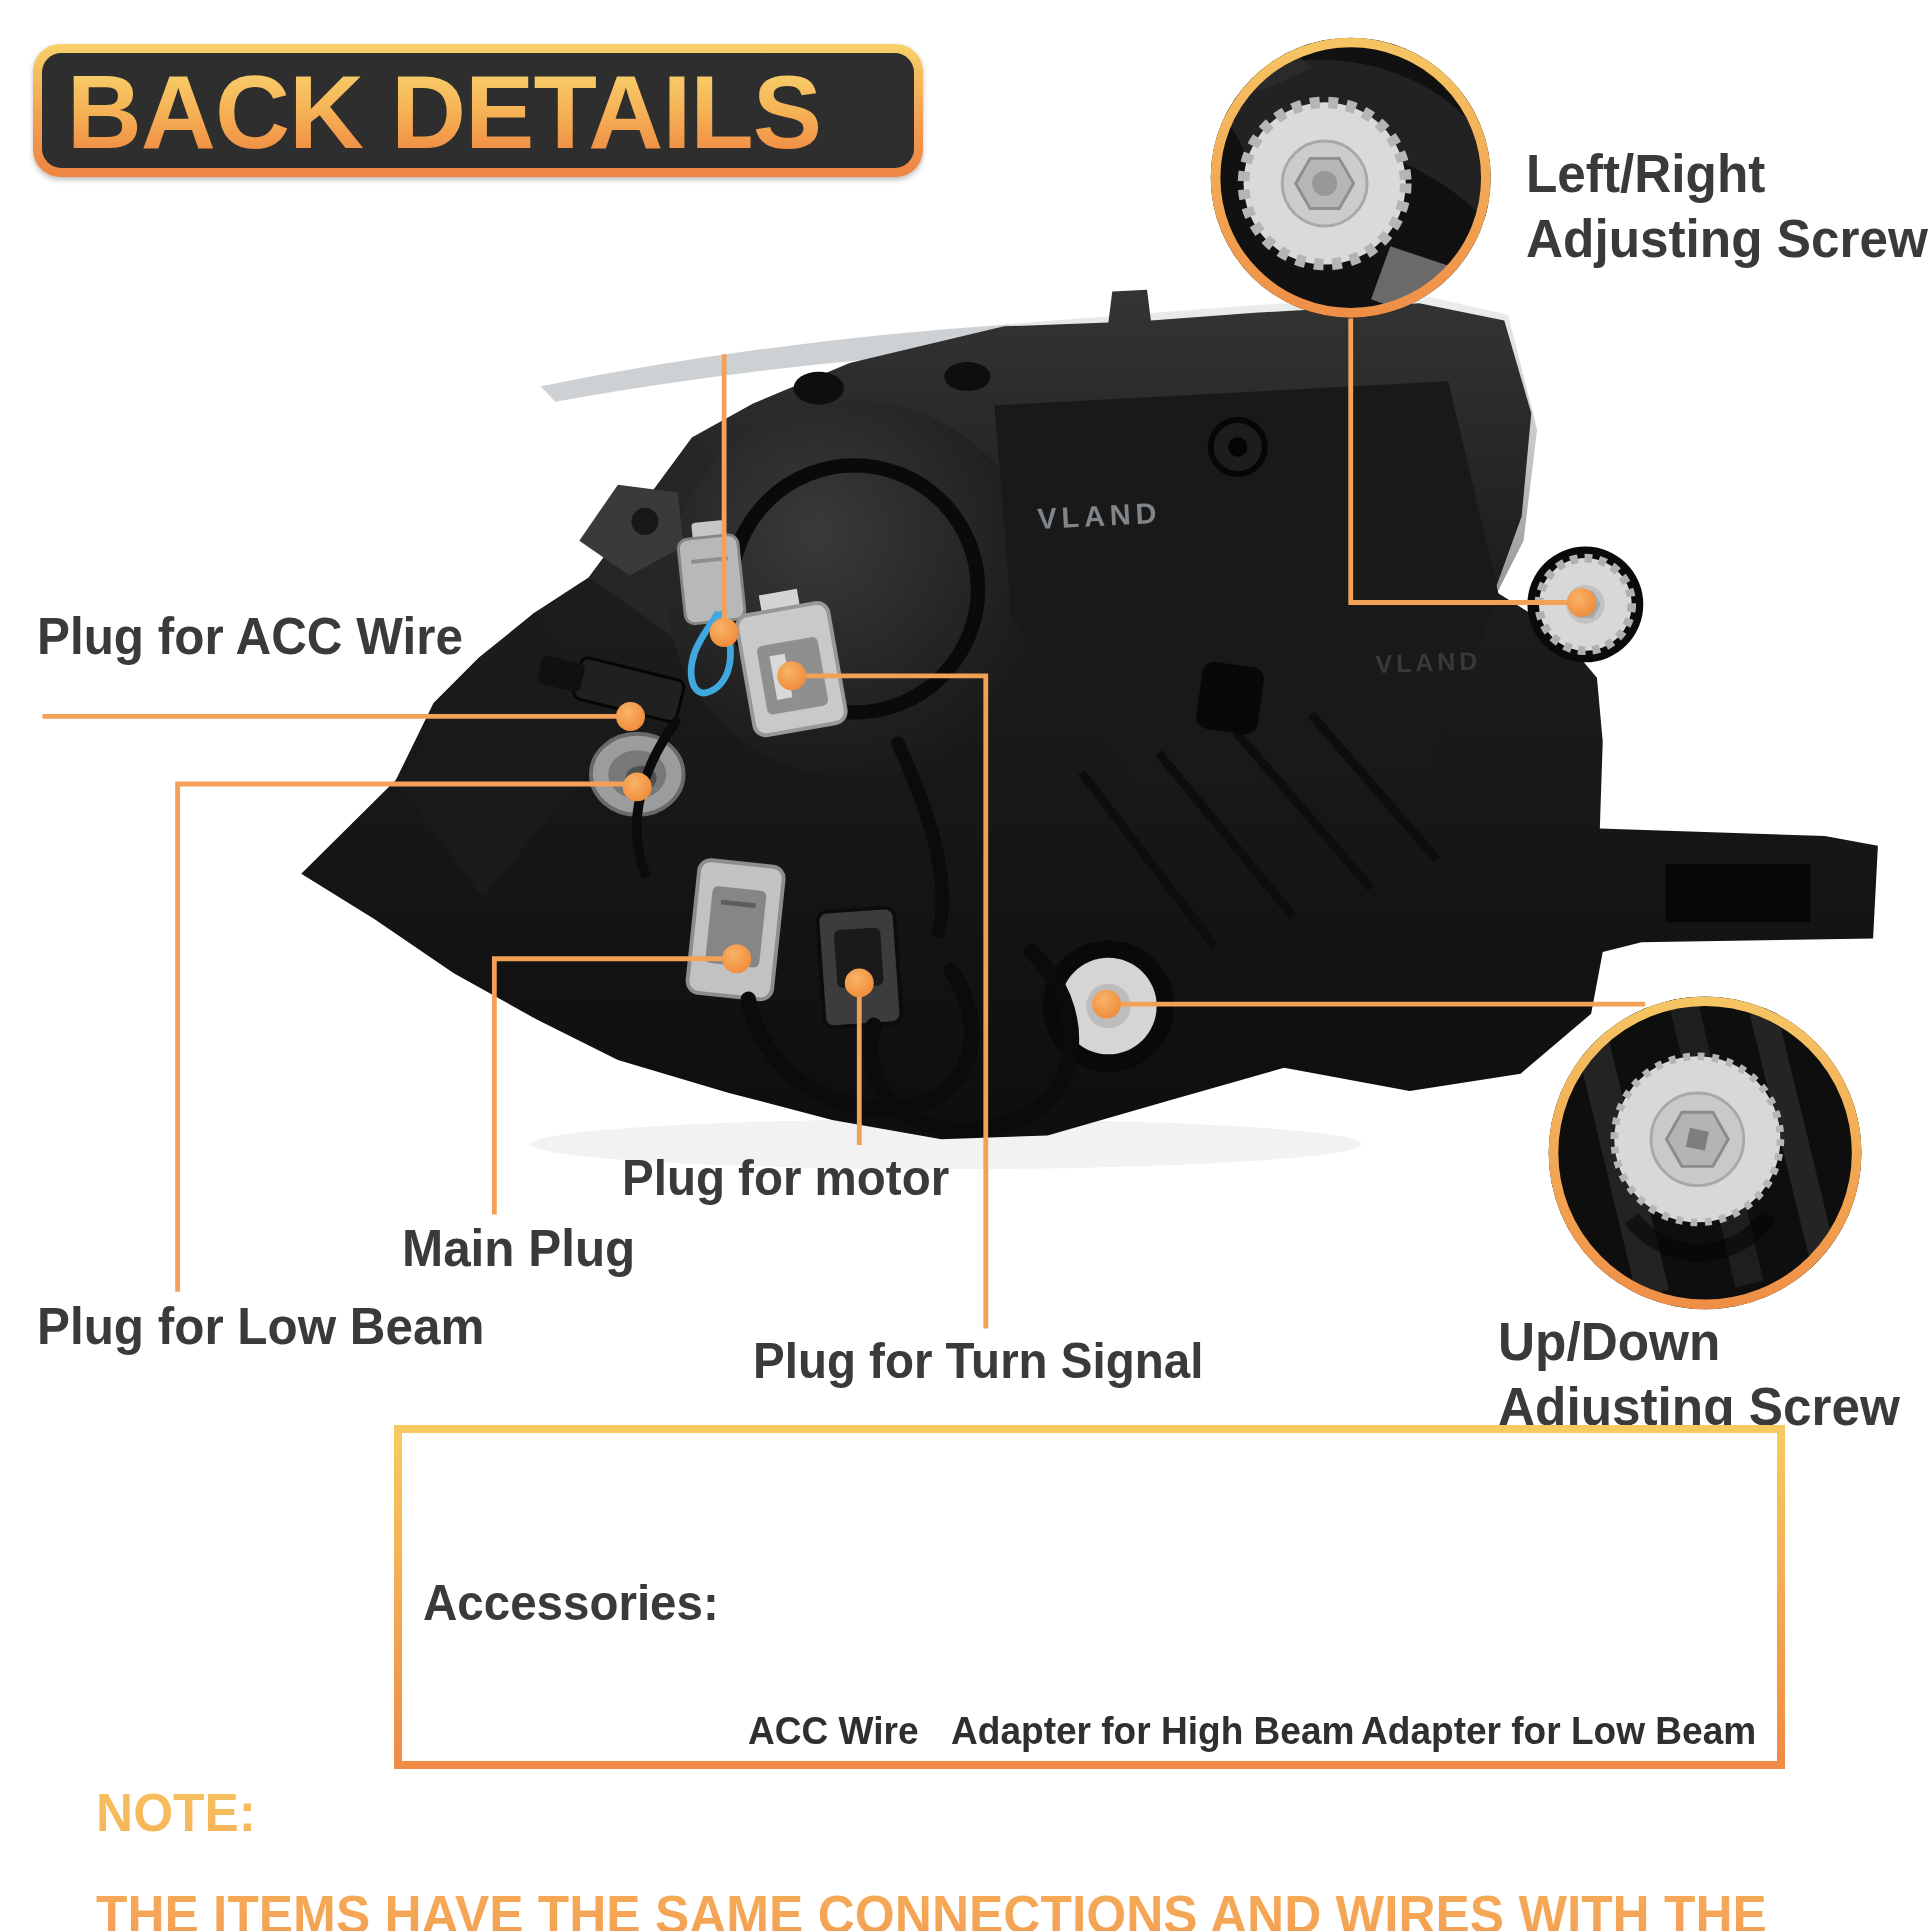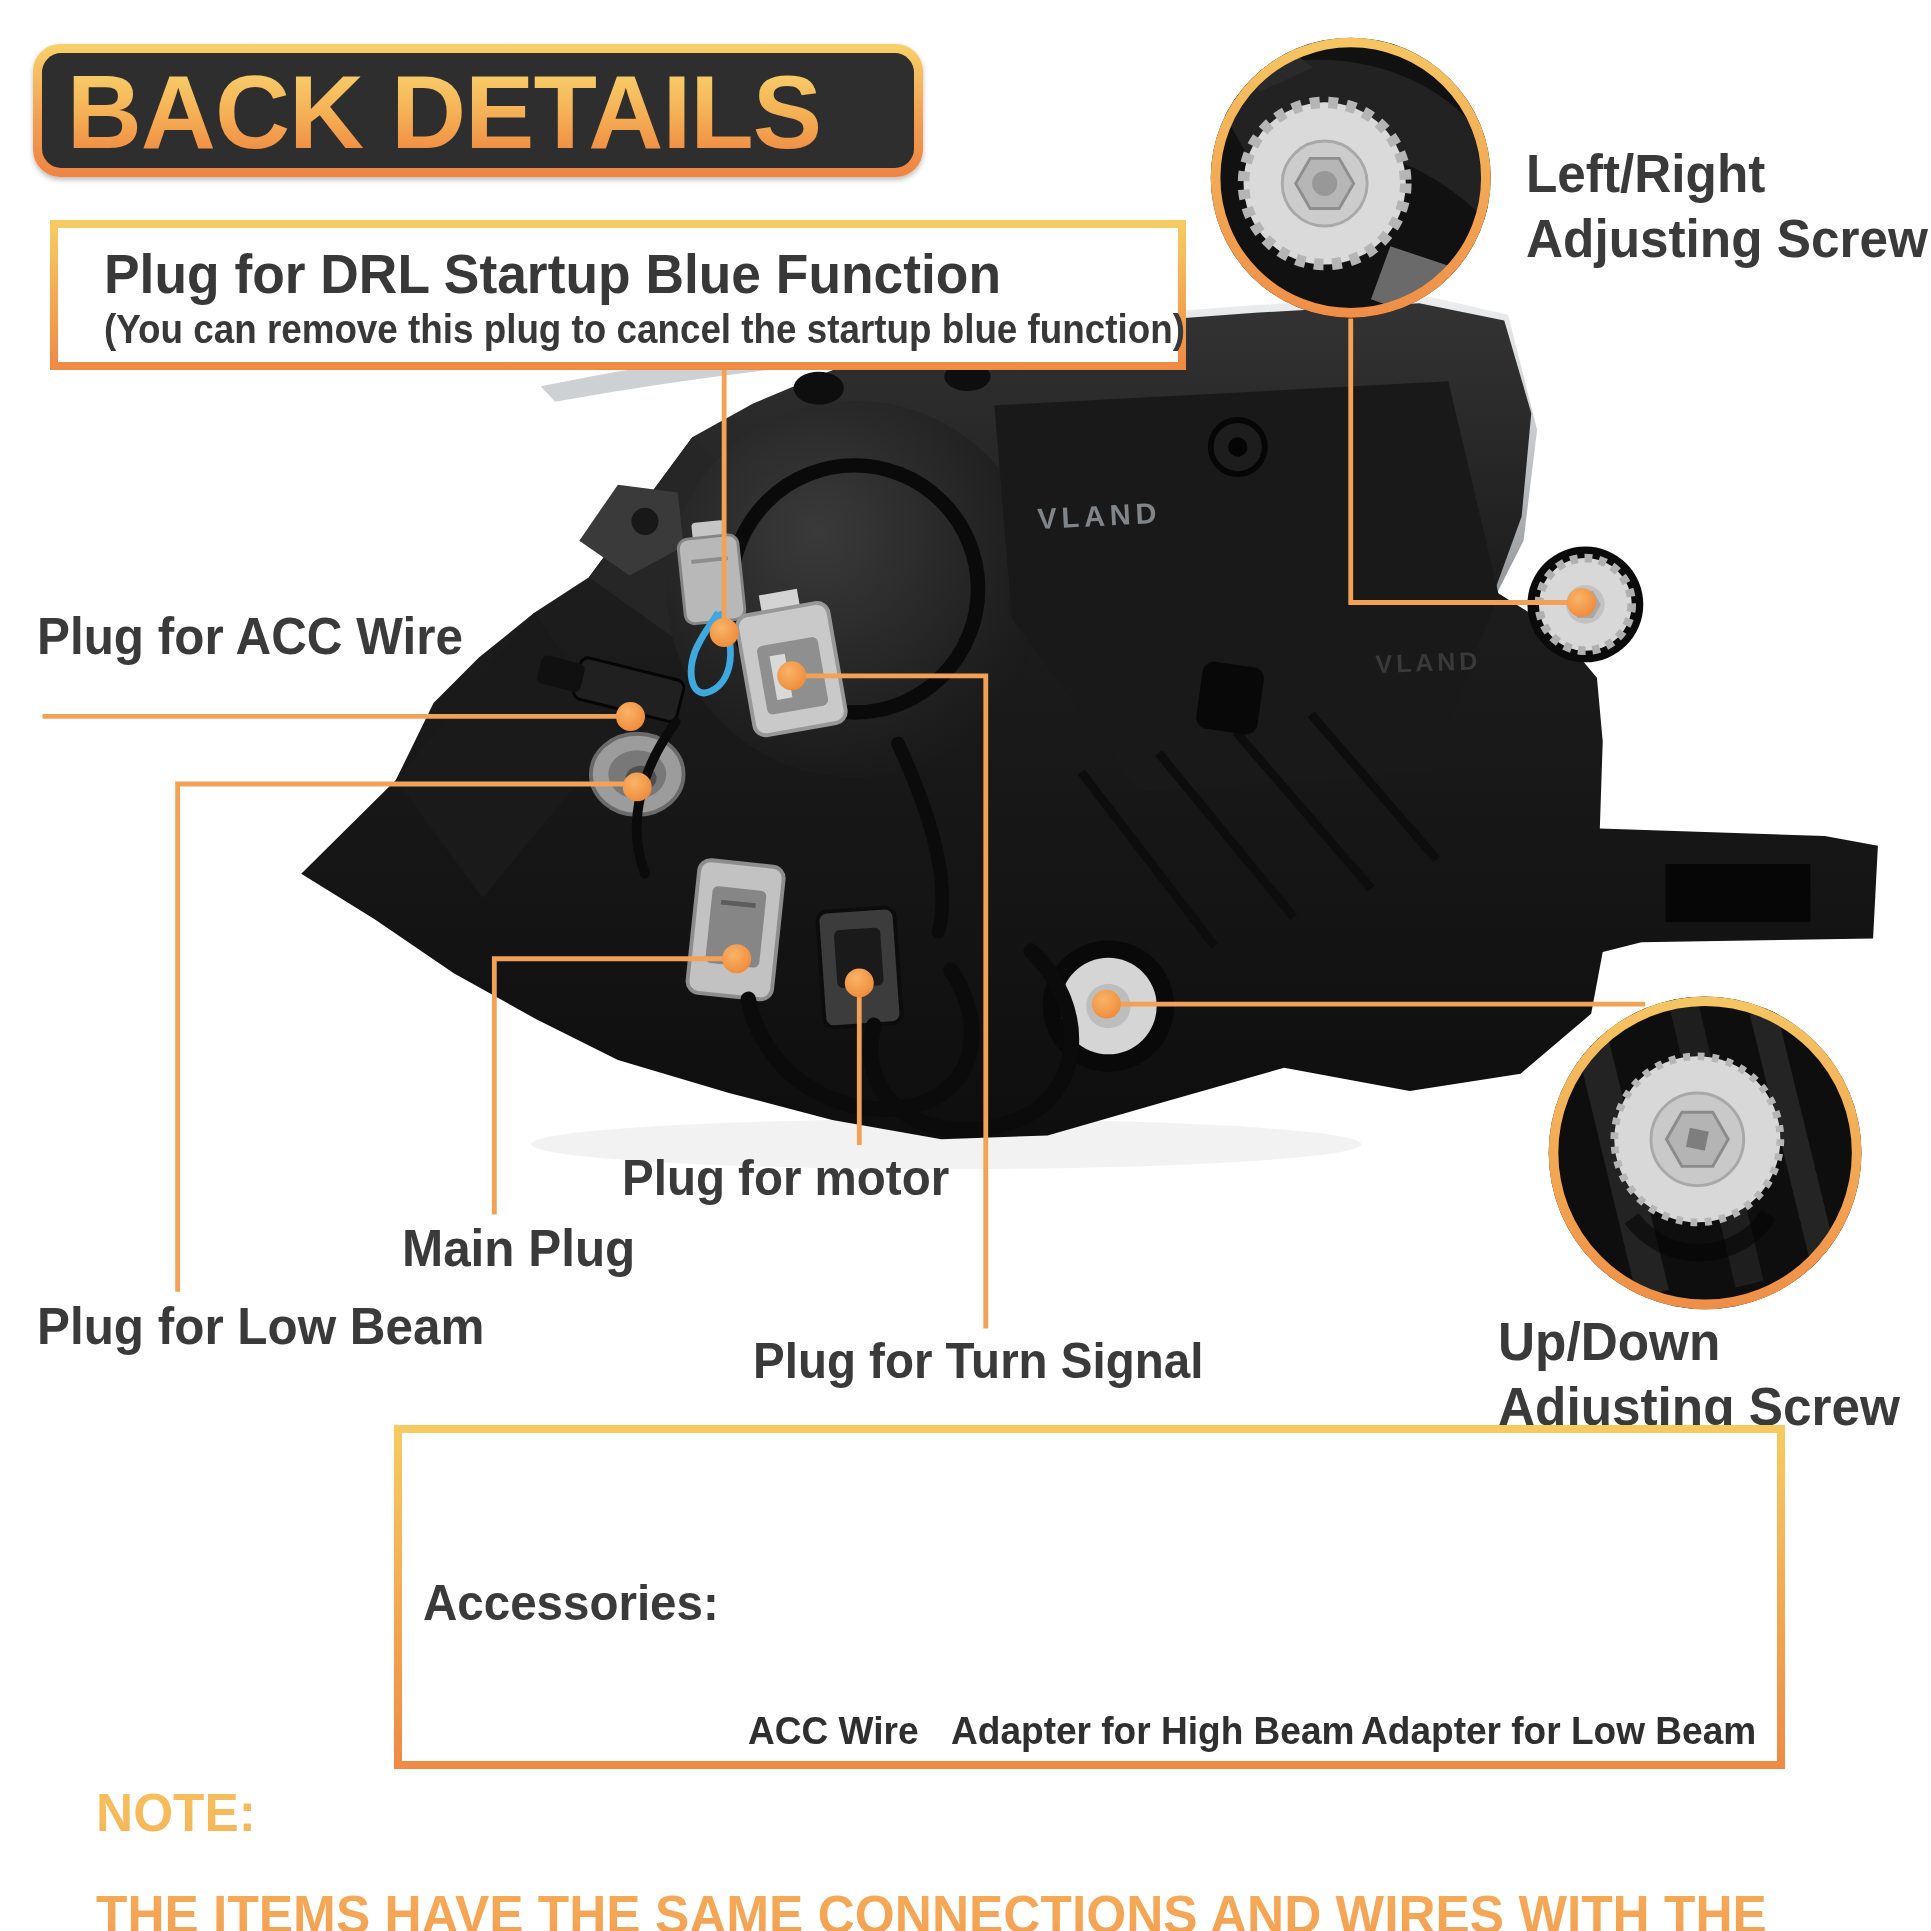--- a/index.html
+++ b/index.html
@@ -244,24 +244,20 @@
     <path d="M1626,1700 L1652,1698 M1628,1726 L1654,1724 M1630,1752 L1656,1750" stroke="#a2a5a8" stroke-width="5"></path>
   </g>
 </svg>
 
 <div class="title-wrap">
   <div class="title-inner">
     <span class="title-text">BACK DETAILS</span>
   </div>
 </div>
 
-<div class="obox drl-box">
-  <div class="drl-l1">Plug for DRL Startup Blue Function</div>
-  <div class="drl-l2">(You can remove this plug to cancel the startup blue function)</div>
-</div>
 
 <div class="txt" style="left:37px;top:606px;font-size:52px;">Plug for ACC Wire</div>
 <div class="txt" style="left:622px;top:1149px;font-size:50px;">Plug for motor</div>
 <div class="txt" style="left:402px;top:1218px;font-size:52px;">Main Plug</div>
 <div class="txt" style="left:37px;top:1296px;font-size:52px;">Plug for Low Beam</div>
 <div class="txt" style="left:753px;top:1332px;font-size:50px;">Plug for Turn Signal</div>
 <div class="txt lbl-2line" style="left:1526px;top:141px;font-size:54px;">
   <div>Left/Right</div>
   <div>Adjusting Screw</div>
 </div>

